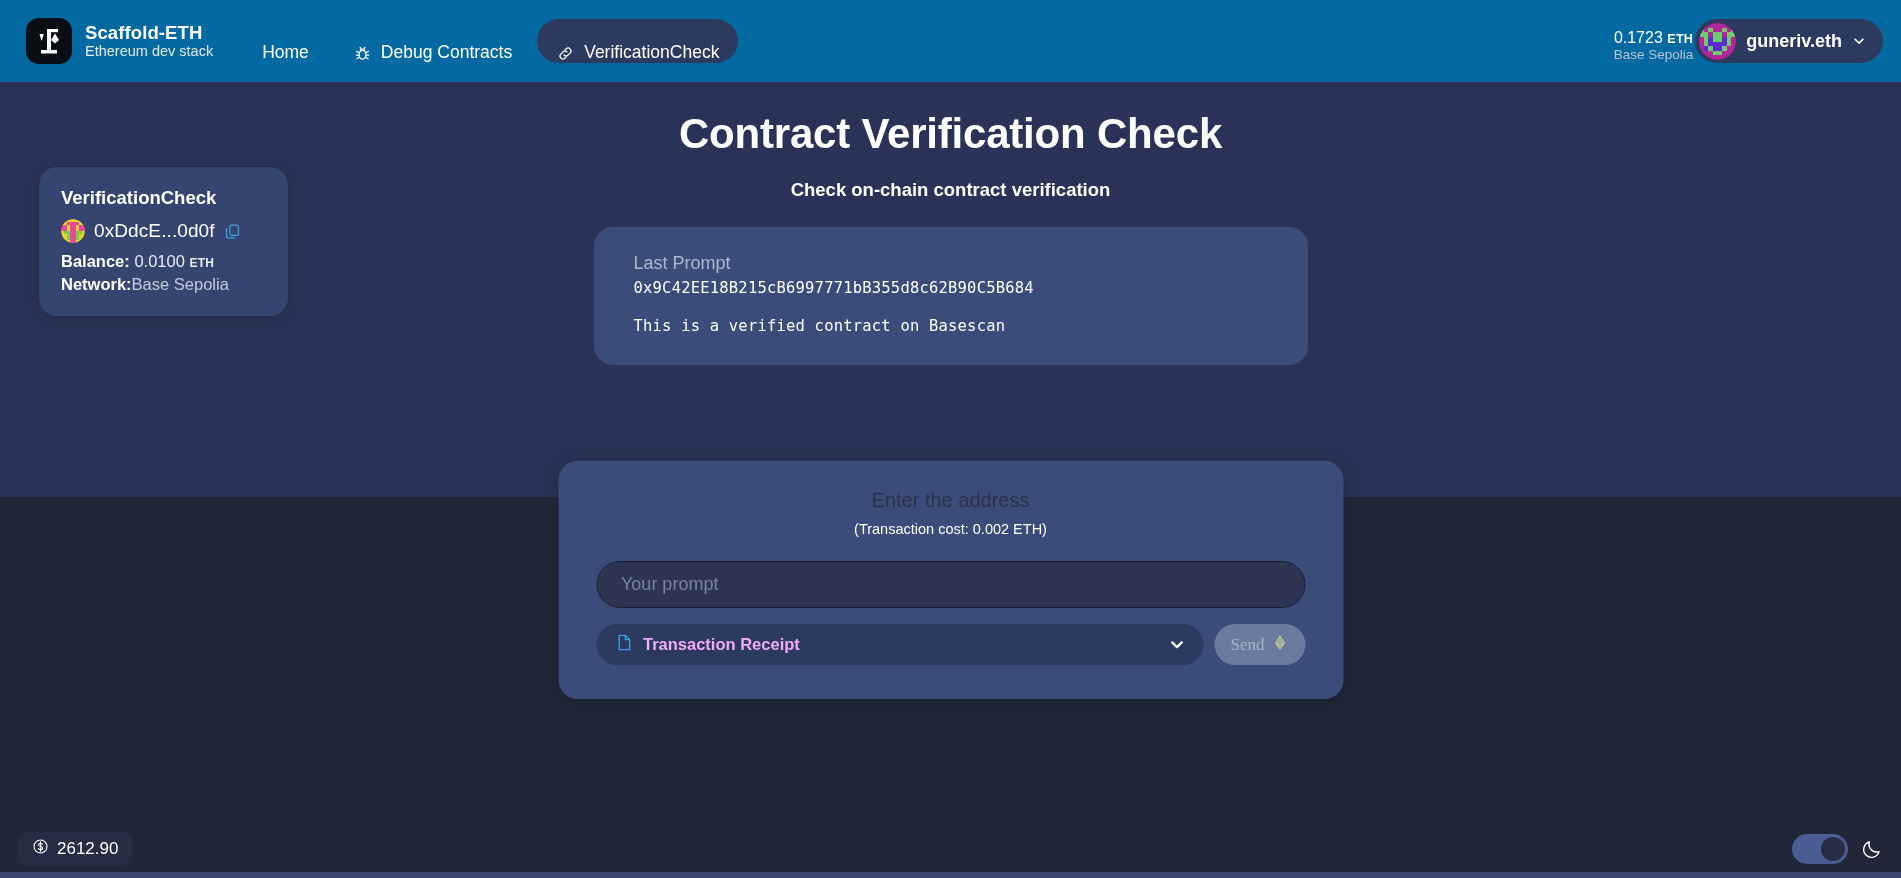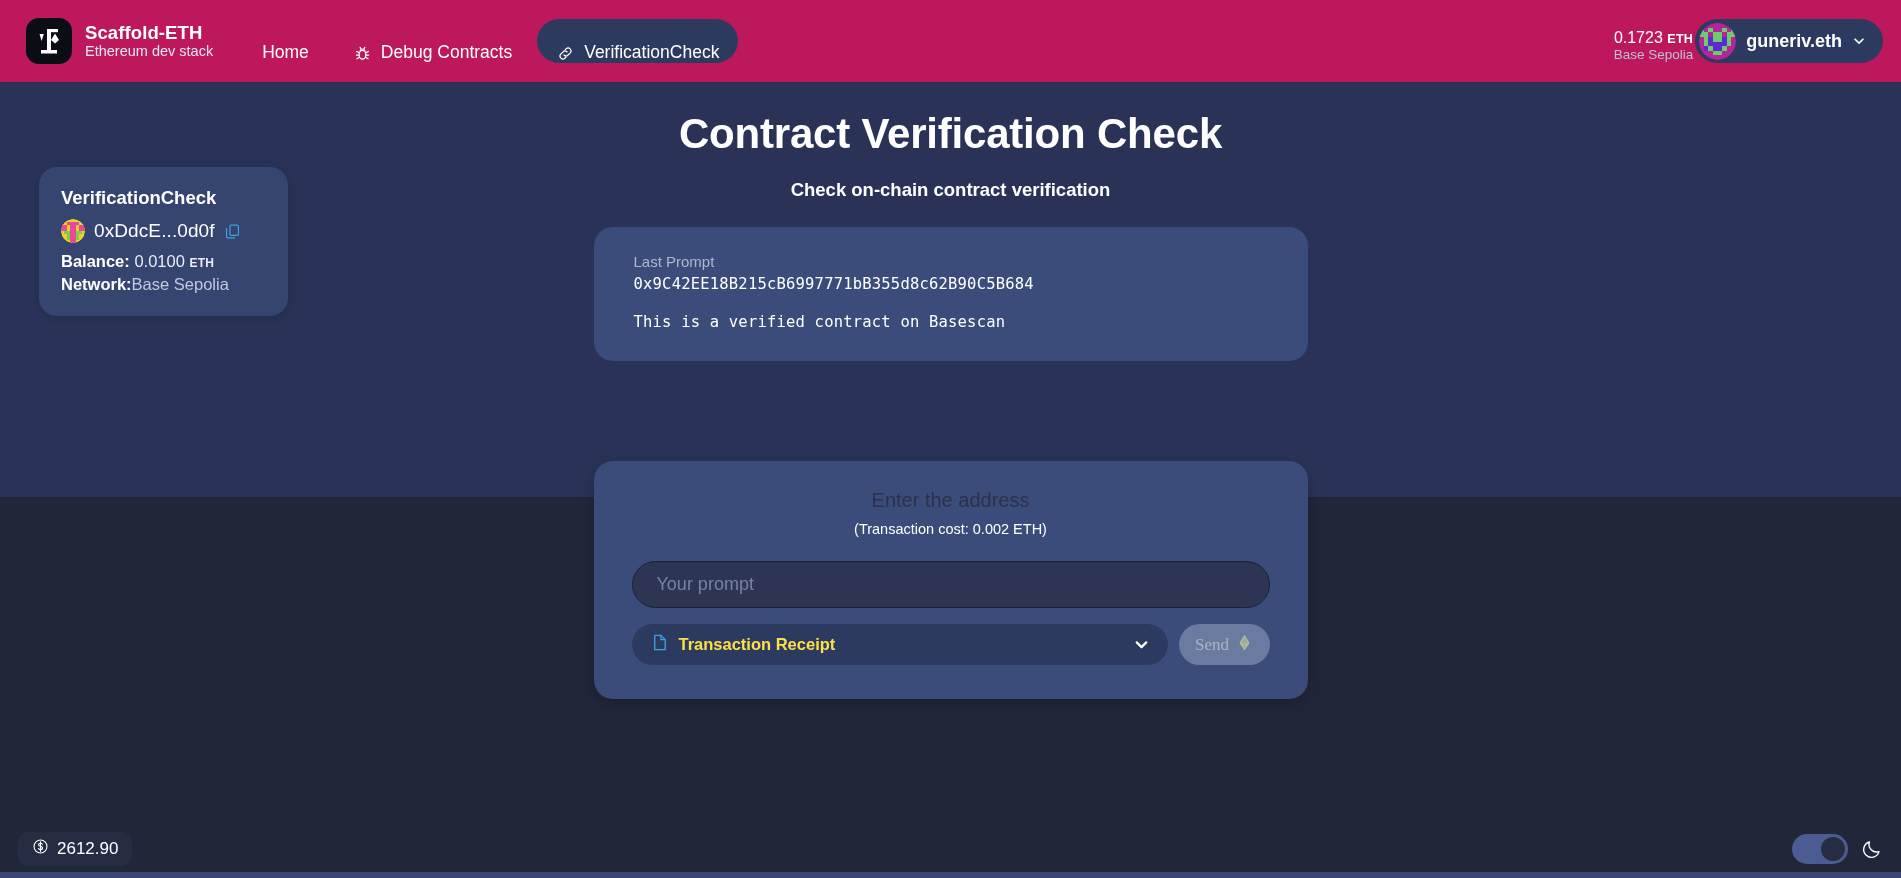--- a/index.html
+++ b/index.html
@@ -7,21 +7,21 @@
     width: 1901px; height: 878px;
     font-family: "Liberation Sans", sans-serif;
     background: #212739;
     overflow: hidden;
   }
   .app { position: relative; width: 1901px; height: 878px; display: flex; flex-direction: column; }
 
   
   .header {
     height: 82px; flex: 0 0 82px;
-    background: #be185d;
+    background: #0369a1;
     display: flex; align-items: center;
     padding: 0 18px 0 26px;
     position: relative; z-index: 30;
   }
   .brand { display: flex; align-items: center; gap: 13px; }
   .brand-logo {
     width: 46px; height: 46px; border-radius: 13px;
     background: #0b0d14;
     display: flex; align-items: center; justify-content: center;
     flex: 0 0 46px;
@@ -84,51 +84,51 @@
     position: absolute; left: 0; right: 0; top: 97px;
     text-align: center; font-size: 18.5px; font-weight: bold; color: #ffffff;
   }
 
   
   .status-card {
     position: absolute; left: 50%; transform: translateX(-50%); top: 145px;
     width: 714px; border-radius: 19px;
     background: #3c4c7a; padding: 26px 40px 30px 40px;
   }
-  .label { font-size: 15px; color: #aeb6cd; margin-bottom: 5px; }
+  .label { font-size: 18px; color: #aeb6cd; margin-bottom: 5px; }
   .mono {
     font-family: "DejaVu Sans Mono", "Liberation Mono", monospace;
     font-size: 15.5px; color: #ffffff; letter-spacing: .2px;
   }
   .gap { height: 20px; }
 
   
   .form-card {
     position: absolute; left: 50%; transform: translateX(-50%); top: -36px;
-    width: 714px; border-radius: 19px;
+    width: 785px; border-radius: 19px;
     background: #3c4c7a; padding: 28px 38px 34px 38px;
     box-shadow: 0 4px 16px rgba(0,0,0,.2);
   }
   .form-title { text-align: center; font-size: 20px; color: #2b3148; font-weight: 400; margin-bottom: 9px; }
   .form-cost { text-align: center; font-size: 14.5px; color: #ffffff; margin-bottom: 24px; }
   .prompt-input {
     display: block; width: 100%; height: 47px;
     border-radius: 24px; border: 1px solid #1b2033;
     background: #2d3552; color: #ffffff;
     font-family: "Liberation Sans", sans-serif; font-size: 18px;
     padding: 0 24px; outline: none;
   }
   .prompt-input::placeholder { color: #78839f; }
   .row2 { display: flex; align-items: center; gap: 11px; margin-top: 16px; }
   .select-pill {
     flex: 1 1 auto; height: 41px; border-radius: 21px;
     background: #2d3a60; display: flex; align-items: center;
     padding: 0 18px 0 18px; gap: 10px; cursor: pointer;
   }
-  .select-label { font-size: 16.5px; font-weight: bold; color: #fde047; }
+  .select-label { font-size: 16.5px; font-weight: bold; color: #f0abfc; }
   .select-chev { margin-left: auto; display: inline-flex; }
   .send-btn {
     flex: 0 0 auto; height: 41px; min-width: 91px; border-radius: 21px;
     background: rgba(220,228,245,.30); border: none;
     display: flex; align-items: center; justify-content: center; gap: 7px;
     color: #aab3c9; font-size: 17px;
     font-family: Liberation Serif, serif; cursor: default;
   }
 
   

